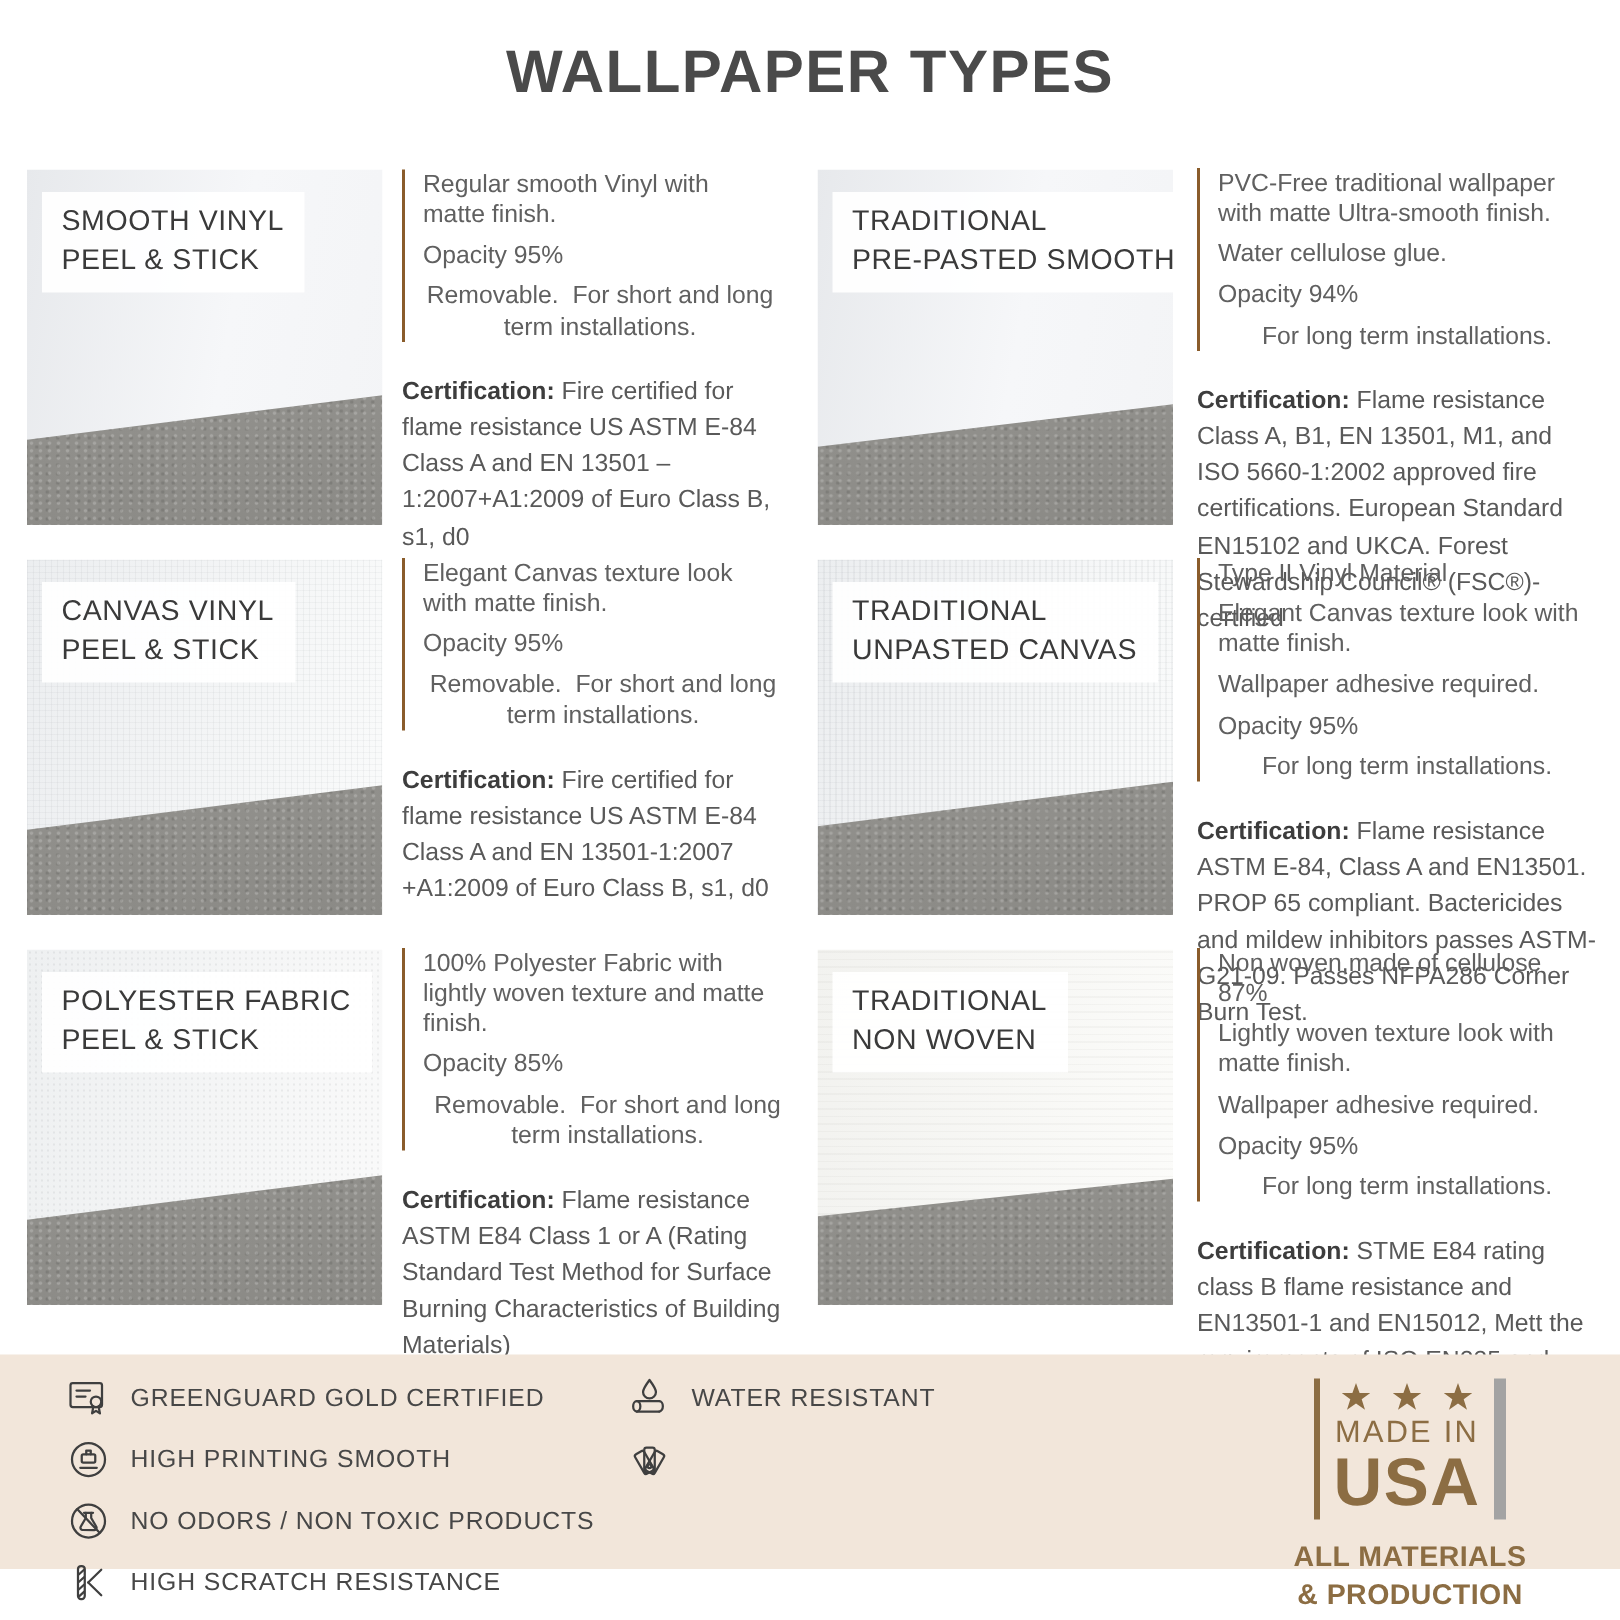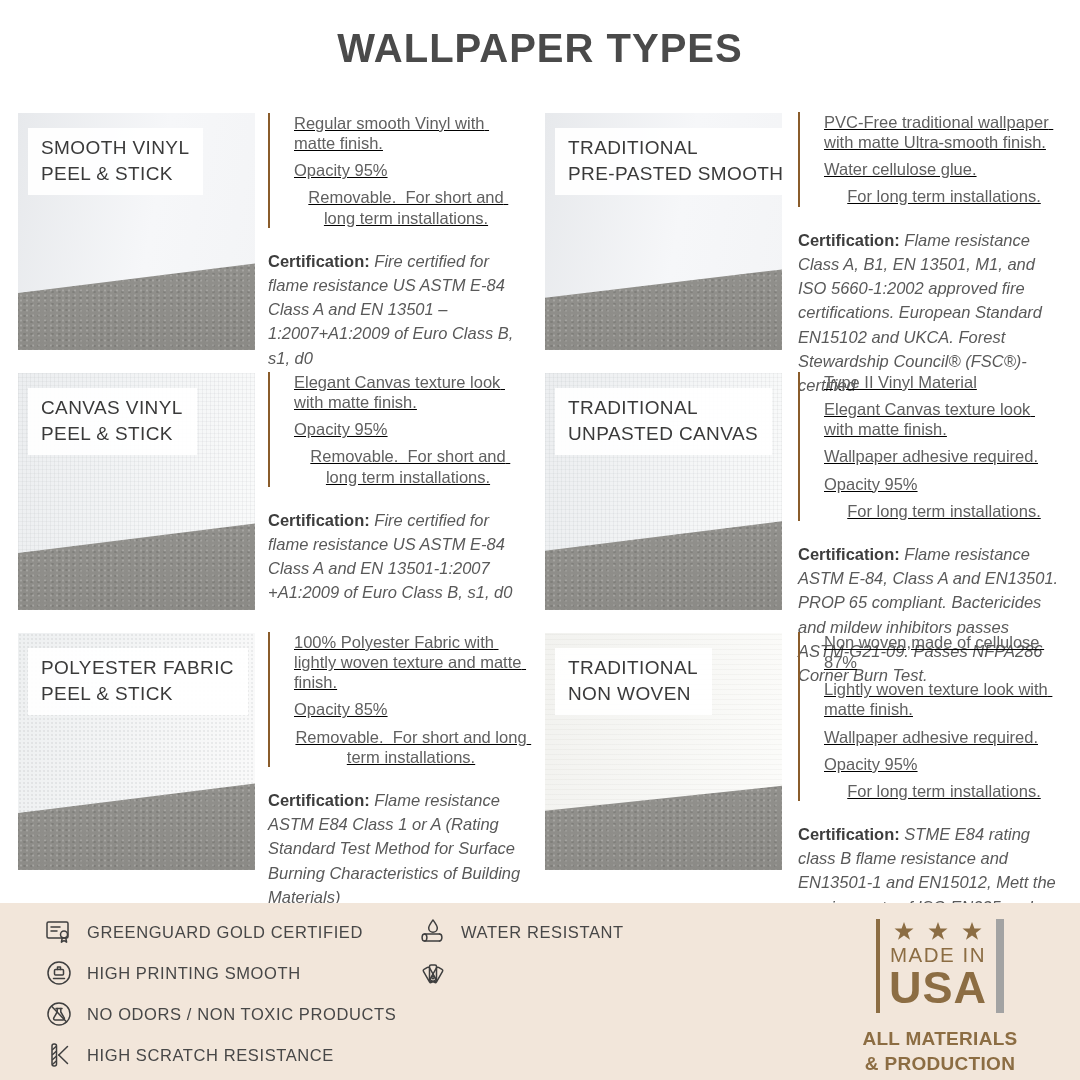--- a/index.html
+++ b/index.html
@@ -46,38 +46,38 @@
   .banner{
     position:absolute;left:10px;top:15px;background:rgba(255,255,255,0.93);
     padding:7px 14px 8px 13px;max-width:205px;
   }
   .banner-line{
     font-size:19px;font-weight:500;color:#3a3a3a;letter-spacing:0.4px;
     line-height:1.38;white-space:nowrap;
   }
   
   .info{position:absolute;}
-  .desc{border-left:2px solid #8a5c2b;padding-left:24px;text-decoration:underline;}
+  .desc{border-left:2px solid #8a5c2b;padding-left:12px;}
   .desc-line{
     font-size:16.5px;line-height:1.22;color:#606060;margin:0 0 7px 0;
     white-space:pre-wrap;
   }
   .desc-line:last-child{margin-bottom:0;text-align:center;}
   .cert{margin:21px 0 0 0;font-size:16.5px;line-height:1.47;color:#595959;}
   .cert-label{font-weight:700;color:#3d3d3d;}
-  .cert-body{white-space:pre-line;font-style:italic;}
+  .cert-body{white-space:pre-line;}
   
   .pos-p0{left:18px;top:113px;}  .pos-i0{left:268px;top:113px;width:250px;}
   .pos-p1{left:545px;top:113px;} .pos-i1{left:798px;top:112px;width:266px;}
   .pos-p2{left:18px;top:373px;}  .pos-i2{left:268px;top:372px;width:254px;}
   .pos-p3{left:545px;top:373px;} .pos-i3{left:798px;top:372px;width:266px;}
   .pos-p4{left:18px;top:633px;}  .pos-i4{left:268px;top:632px;width:260px;}
   .pos-p5{left:545px;top:633px;} .pos-i5{left:798px;top:632px;width:266px;}
   
-  .footer{position:absolute;left:0;top:903px;width:1080px;height:177px;background:#f2e6da;}
+  .footer{position:absolute;left:0;top:903px;width:1080px;height:143px;background:#f2e6da;}
   .feat-col{position:absolute;top:14px;display:flex;flex-direction:column;gap:11px;}
   .col-left{left:44px;}
   .col-mid{left:418px;}
   .feat{display:flex;align-items:center;gap:13px;height:30px;}
   .feat svg{width:30px;height:30px;flex:none;stroke:#3f3f3f;fill:none;
             stroke-width:1.5;stroke-linecap:round;stroke-linejoin:round;}
   .feat-label{font-size:16.5px;letter-spacing:0.6px;color:#474747;}
   
   .badge{position:absolute;left:858px;top:16px;width:164px;text-align:center;color:#8c6d43;}
   .badge-core{display:inline-block;border-left:4px solid #8c6d43;border-right:8px solid #a3a3a3;padding:3px 9px 4px;}
@@ -116,20 +116,21 @@
   <div class="floor" style="clip-path:polygon(0 78%,100% 66%,100% 100%,0 100%);"></div>
   <div class="banner">
     <div class="banner-line">TRADITIONAL</div>
     <div class="banner-line">PRE-PASTED SMOOTH</div>
   </div>
 </div>
 <div class="info pos-i1">
   <div class="desc">
       <div class="desc-line">PVC-Free traditional wallpaper with matte Ultra-smooth finish.</div>
       <div class="desc-line">Water cellulose glue.</div>
+      <div class="desc-line">Opacity 94%</div>
       <div class="desc-line">For long term installations.</div>
     </div>
   <p class="cert">
     <span class="cert-label">Certification:</span><span class="cert-body"> Flame resistance Class A, B1, EN 13501, M1, and ISO 5660-1:2002 approved fire certifications. European Standard EN15102 and UKCA. Forest Stewardship Council® (FSC®)-certified</span>
   </p>
 </div>
 
 <div class="photo t-canvas pos-p2">
   <div class="wall"></div>
   <div class="floor"></div>

